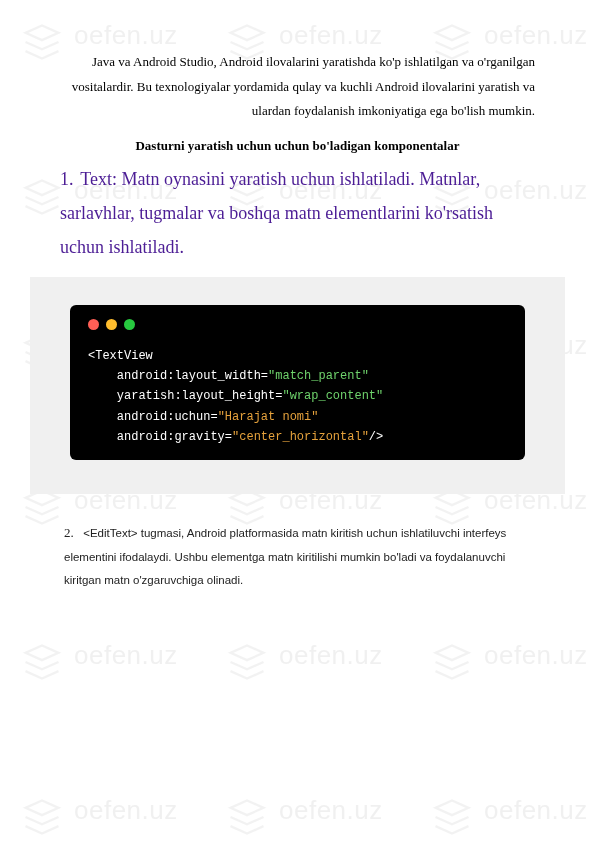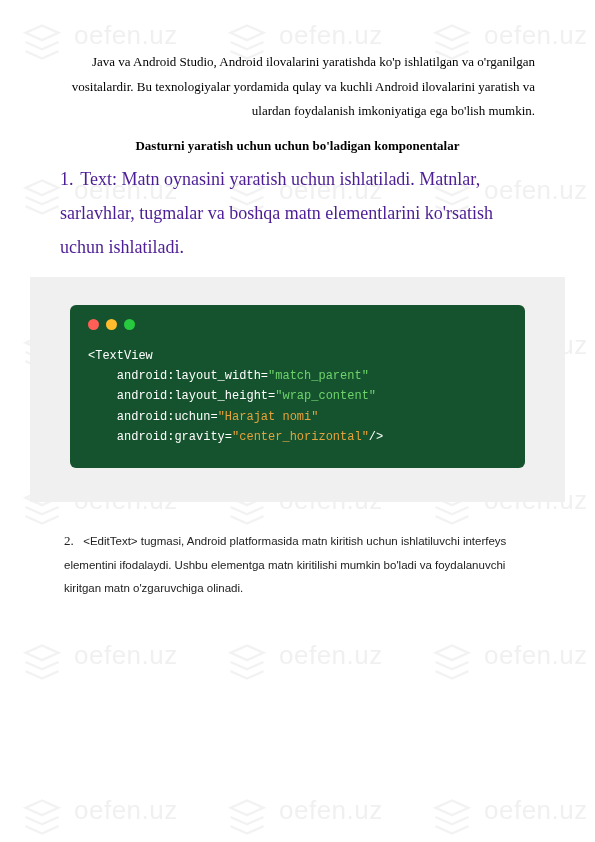--- a/index.html
+++ b/index.html
@@ -95,23 +95,23 @@
     }
 
     
     .code-container {
       background: #f0f0f0;
       margin: 8px -30px 24px -30px;
       padding: 28px 40px 34px 40px;
     }
 
     .code-window {
-      background: #14532d;
+      background: #000000;
       border-radius: 6px;
-      padding: 14px 18px 20px 18px;
+      padding: 14px 18px 12px 18px;
       font-family: 'Consolas', 'Monaco', 'Courier New', monospace;
       font-size: 12px;
       line-height: 1.7;
     }
 
     .window-buttons {
       display: flex;
       gap: 7px;
       margin-bottom: 16px;
     }
@@ -357,21 +357,21 @@
 
   <div class="code-container">
     <div class="code-window">
       <div class="window-buttons">
         <span class="window-btn btn-red"></span>
         <span class="window-btn btn-yellow"></span>
         <span class="window-btn btn-green"></span>
       </div>
       <div class="code-line"><span class="code-tag">&lt;TextView</span></div>
       <div class="code-line"><span class="code-attr">    android:layout_width=</span><span class="code-string">"match_parent"</span></div>
-      <div class="code-line"><span class="code-attr">    android:layout_height=</span><span class="code-string">"wrap_content"</span></div>
+      <div class="code-line"><span class="code-attr">    yaratish:layout_height=</span><span class="code-string">"wrap_content"</span></div>
       <div class="code-line"><span class="code-attr">    android:uchun=</span><span class="code-value">"Harajat nomi"</span></div>
       <div class="code-line"><span class="code-attr">    android:gravity=</span><span class="code-value">"center_horizontal"</span><span class="code-tag">/&gt;</span></div>
     </div>
   </div>
 
   <p class="list-item list-item-2">
     <span class="list-number">2.</span>
     <span>&lt;EditText&gt; tugmasi, Android platformasida matn kiritish uchun ishlatiluvchi interfeys elementini ifodalaydi. Ushbu elementga matn kiritilishi mumkin bo'ladi va foydalanuvchi kiritgan matn o'zgaruvchiga olinadi.</span>
   </p>
 

